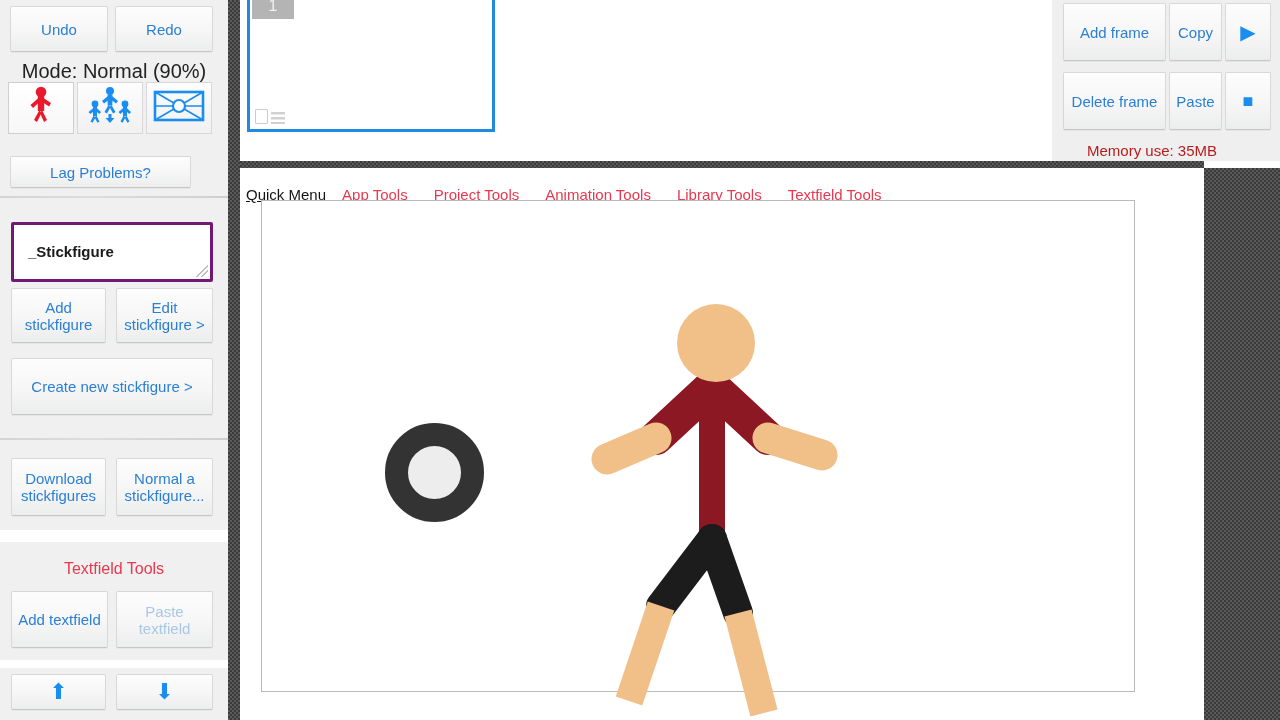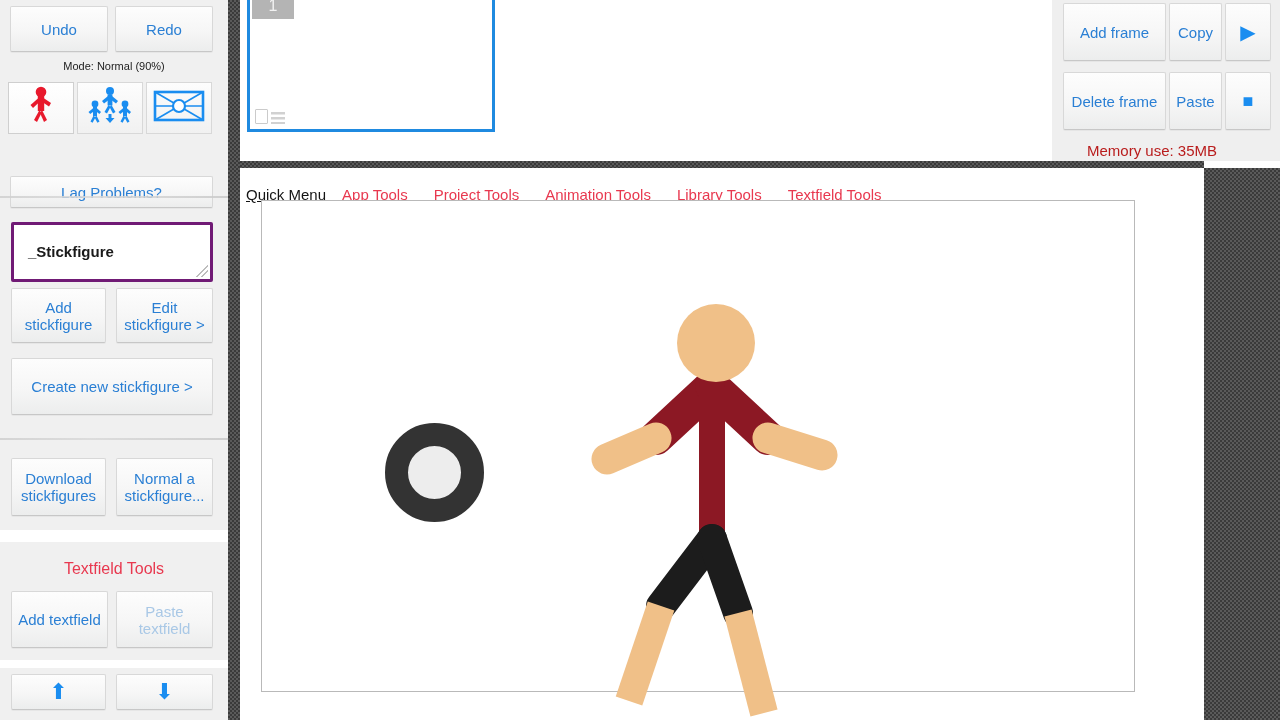--- a/index.html
+++ b/index.html
@@ -61,21 +61,21 @@
   .gap-white {
     position: absolute;
     left: 0; width: 228px;
     background: #ffffff;
   }
 
   .mode-label {
     position: absolute;
     left: 0; top: 60px; width: 228px;
     text-align: center;
-    font-size: 11px;
+    font-size: 20px;
     color: #222;
   }
 
   
   #mode-row { position: absolute; left: 8px; top: 82px; }
   .mode-cell {
     position: absolute;
     top: 0;
     width: 66px; height: 52px;
     box-sizing: border-box;
@@ -316,21 +316,21 @@
             <rect x="2" y="4" width="48" height="28" fill="none" stroke="#1a8df0" stroke-width="2.6"></rect>
             <line x1="2" y1="4" x2="50" y2="32" stroke="#1a8df0" stroke-width="1.6"></line>
             <line x1="50" y1="4" x2="2" y2="32" stroke="#1a8df0" stroke-width="1.6"></line>
             <line x1="2" y1="18" x2="50" y2="18" stroke="#1a8df0" stroke-width="1.6"></line>
             <circle cx="26" cy="18" r="6" fill="#ffffff" stroke="#1a8df0" stroke-width="2.2"></circle>
           </svg>
         </span>
       </div>
     </div>
 
-    <div class="btn" style="left:10px; top:156px; width:203px; height:32px;margin-top:20px;">Lag Problems?</div>
+    <div class="btn" style="left:10px; top:156px; width:181px; height:32px;">Lag Problems?</div>
 
     <div class="sep" style="top:196px;"></div>
 
     <div id="sf-name-box">
       <span>_Stickfigure</span>
       <span class="resize-grip"></span>
     </div>
 
     <div class="btn" style="left:11px; top:288px; width:95px; height:55px;">Add
 stickfigure</div>

